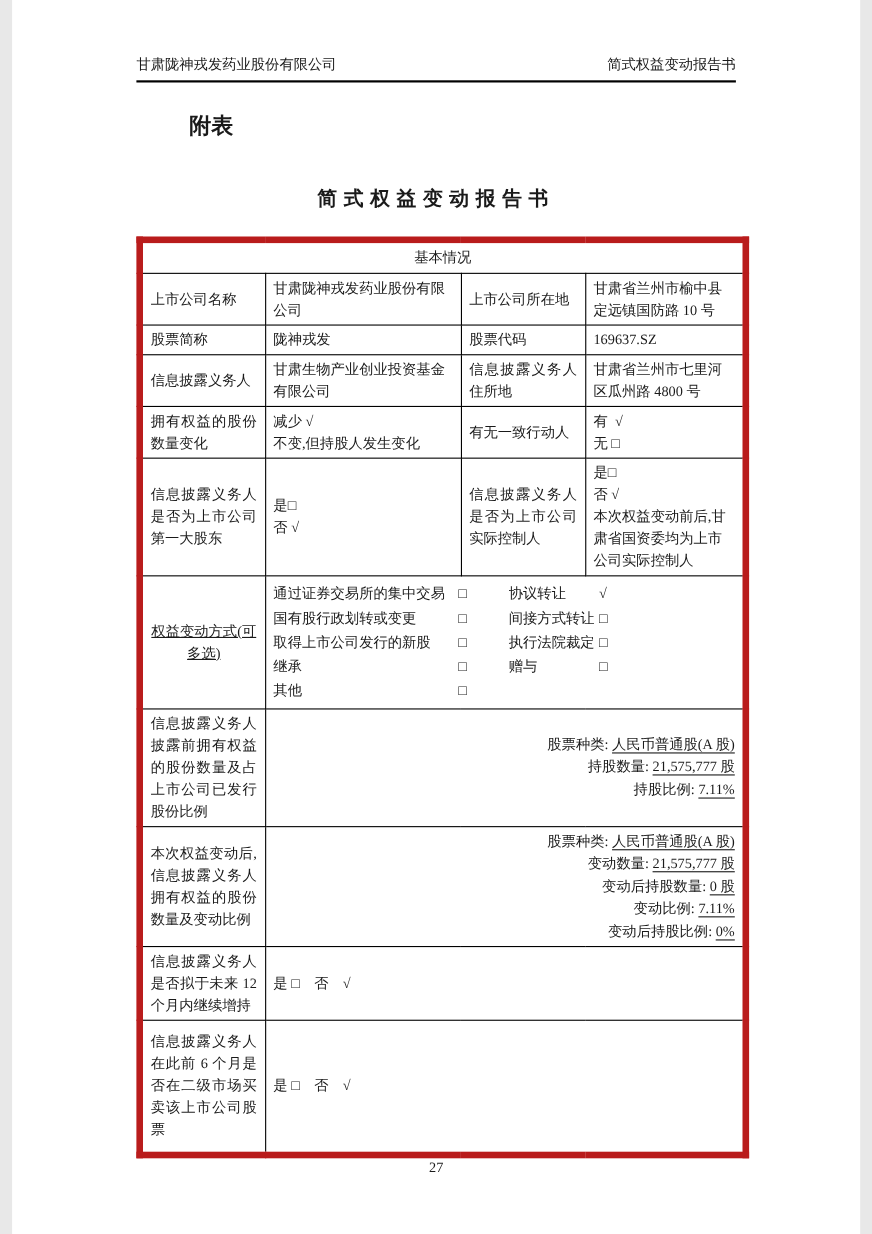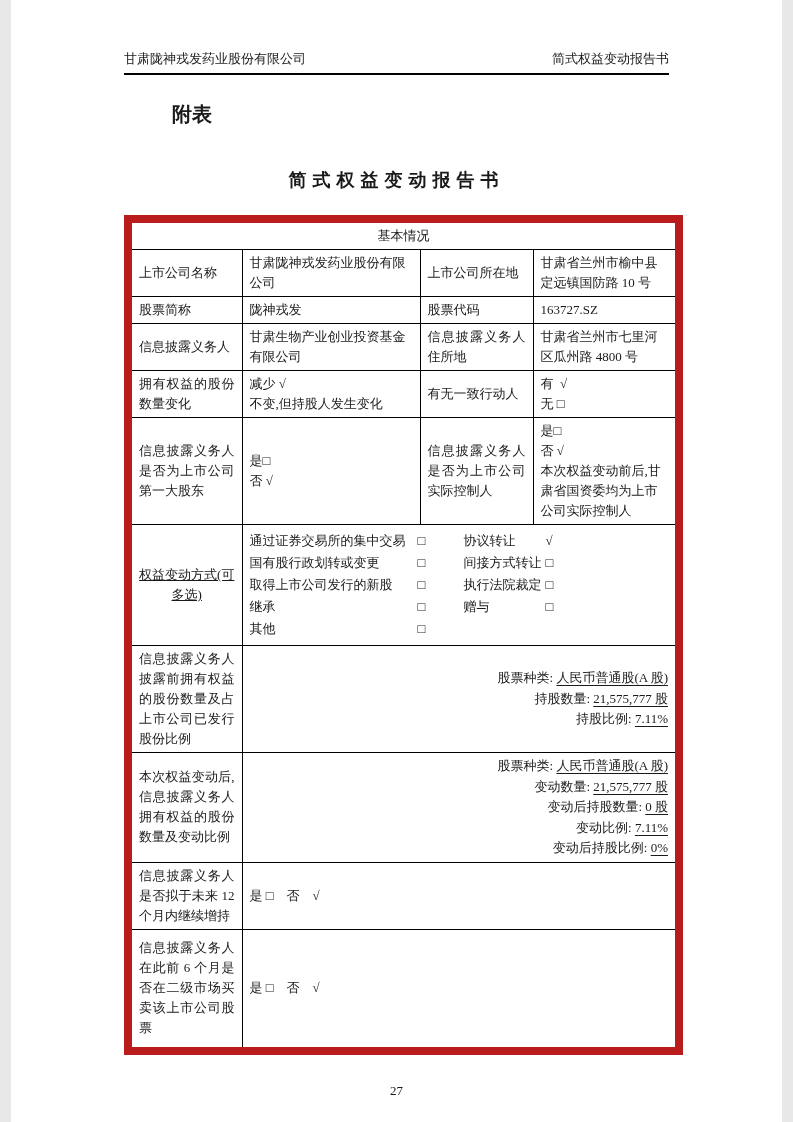--- a/index.html
+++ b/index.html
@@ -28,42 +28,42 @@
   .doc-title{
     margin:40px 0 0 0;
     text-align:center;
     font-size:18px;font-weight:bold;letter-spacing:6px;
   }
   table.basic{
     margin-top:23px;
     border-collapse:collapse;
     table-layout:fixed;
     width:551px;
-    border:8px solid #b91c1c;
+    border:6px solid #b91c1c;
   }
   table.basic td{
     border:1px solid #000;
     padding:3px 7px;
     vertical-align:middle;
     line-height:20px;
     overflow:hidden;
   }
   .tbl-title{text-align:center;}
   td.lbl{
     text-align:justify;
     text-justify:inter-character;
     margin-top:48px;
   }
   td.lbl-center{text-align:center;text-decoration:underline;}
   .prewrap{white-space:pre-wrap;}
   .opt-grid{display:grid;grid-template-columns:168px 46px 82px 1fr;line-height:22px;}
   .fline{line-height:20.5px;text-align:right;}
   .fvalue{text-decoration:underline;text-underline-offset:3px;}
   .page-number{
-    margin-top:28px;
+    margin-top:0;
     text-align:center;
     font-size:13px;
   }
   
   tr.rh-title{height:30px;}
   tr.rh-1{height:47px;}
   tr.rh-2{height:27px;}
   tr.rh-3{height:47px;}
   tr.rh-4{height:47px;}
   tr.rh-5{height:100px;}
@@ -105,21 +105,21 @@
         <td class="lbl">上市公司名称</td>
         <td class="prewrap">甘肃陇神戎发药业股份有限公司</td>
         <td class="lbl">上市公司所在地</td>
         <td class="prewrap">甘肃省兰州市榆中县定远镇国防路 10 号</td>
       </tr>
 
       <tr class="rh-2">
         <td class="lbl">股票简称</td>
         <td class="prewrap">陇神戎发</td>
         <td class="lbl">股票代码</td>
-        <td class="prewrap">163727.SZ</td>
+        <td class="prewrap">169637.SZ</td>
       </tr>
 
       <tr class="rh-3">
         <td class="lbl">信息披露义务人</td>
         <td class="prewrap">甘肃生物产业创业投资基金有限公司</td>
         <td class="lbl">信息披露义务人住所地</td>
         <td class="prewrap">甘肃省兰州市七里河区瓜州路 4800 号</td>
       </tr>
 
       <tr class="rh-4">

